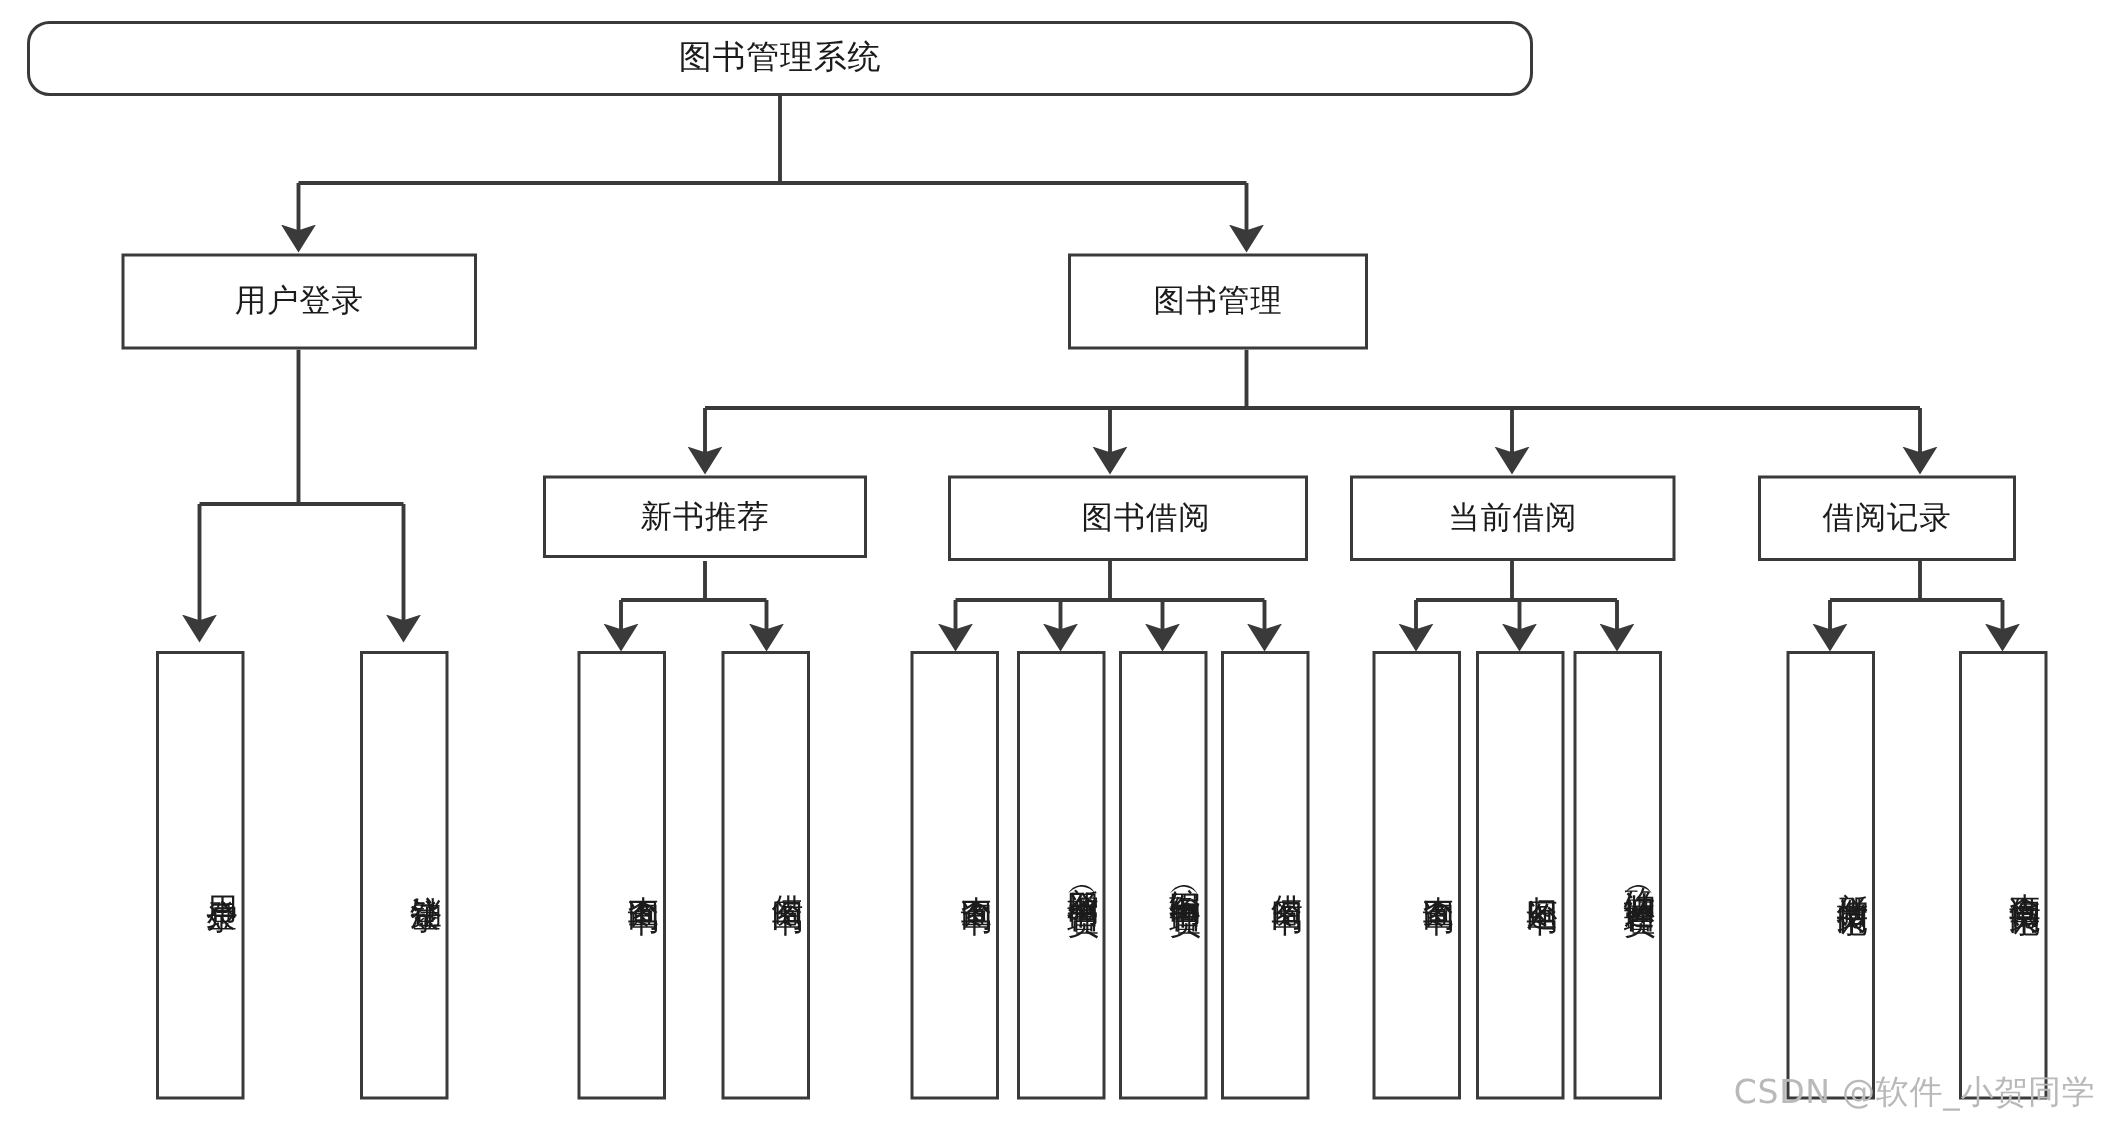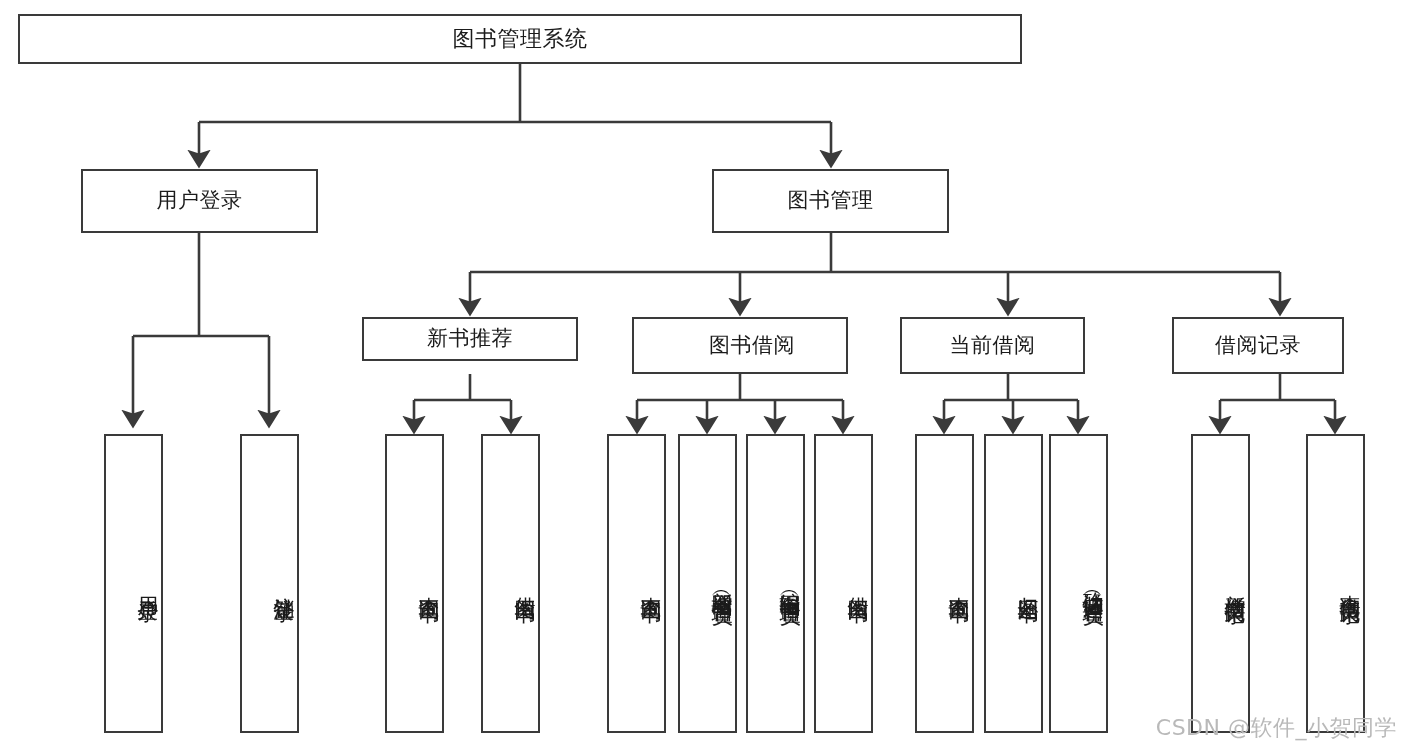--- a/index.html
+++ b/index.html
@@ -37,20 +37,21 @@
     color: #1b1b1b;
   }
   .node-h {
     font-size: 21px;
     letter-spacing: 0.5px;
     line-height: 1.1;
     white-space: nowrap;
   }
   .node-root {
     font-size: 22px;
+    border-radius: 15px;
   }
   .node-v {
     writing-mode: vertical-rl;
     text-orientation: upright;
     font-size: 21px;
     line-height: 1.32;
     letter-spacing: 2px;
     padding: 6px 0;
     align-items: flex-start;
     justify-content: center;
@@ -126,31 +127,31 @@
     </g>
   </svg>
 
   <div class="node node-h node-root" style="left:18px; top:14px; width:1004px; height:50px;">
     <span>图书管理系统</span>
   </div>
 
   <div class="node node-h" style="left:81px; top:169px; width:237px; height:64px;">
     <span>用户登录</span>
   </div>
-  <div class="node node-h" style="left:712px; top:169px; width:237px; height:64px;">
+  <div class="node node-h" style="left:712px; top:169px; width:200px; height:64px;">
     <span>图书管理</span>
   </div>
 
-  <div class="node node-h" style="left:362px; top:317px; width:216px; height:44px;">
+  <div class="node node-h" style="left:362px; top:317px; width:216px; height:55px;">
     <span>新书推荐</span>
   </div>
-  <div class="node node-h" style="left:632px; top:317px; width:216px; height:57px;padding-left:24px;">
+  <div class="node node-h" style="left:632px; top:317px; width:240px; height:57px;padding-left:24px;">
     <span>图书借阅</span>
   </div>
-  <div class="node node-h" style="left:900px; top:317px; width:185px; height:57px;">
+  <div class="node node-h" style="left:900px; top:317px; width:217px; height:57px;">
     <span>当前借阅</span>
   </div>
   <div class="node node-h" style="left:1172px; top:317px; width:172px; height:57px;">
     <span>借阅记录</span>
   </div>
 
   <div class="node node-v" style="left:104px; top:434px; width:59px; height:299px;">
     <span class="vlabel">用户登录</span>
   </div>
   <div class="node node-v" style="left:240px; top:434px; width:59px; height:299px;">

